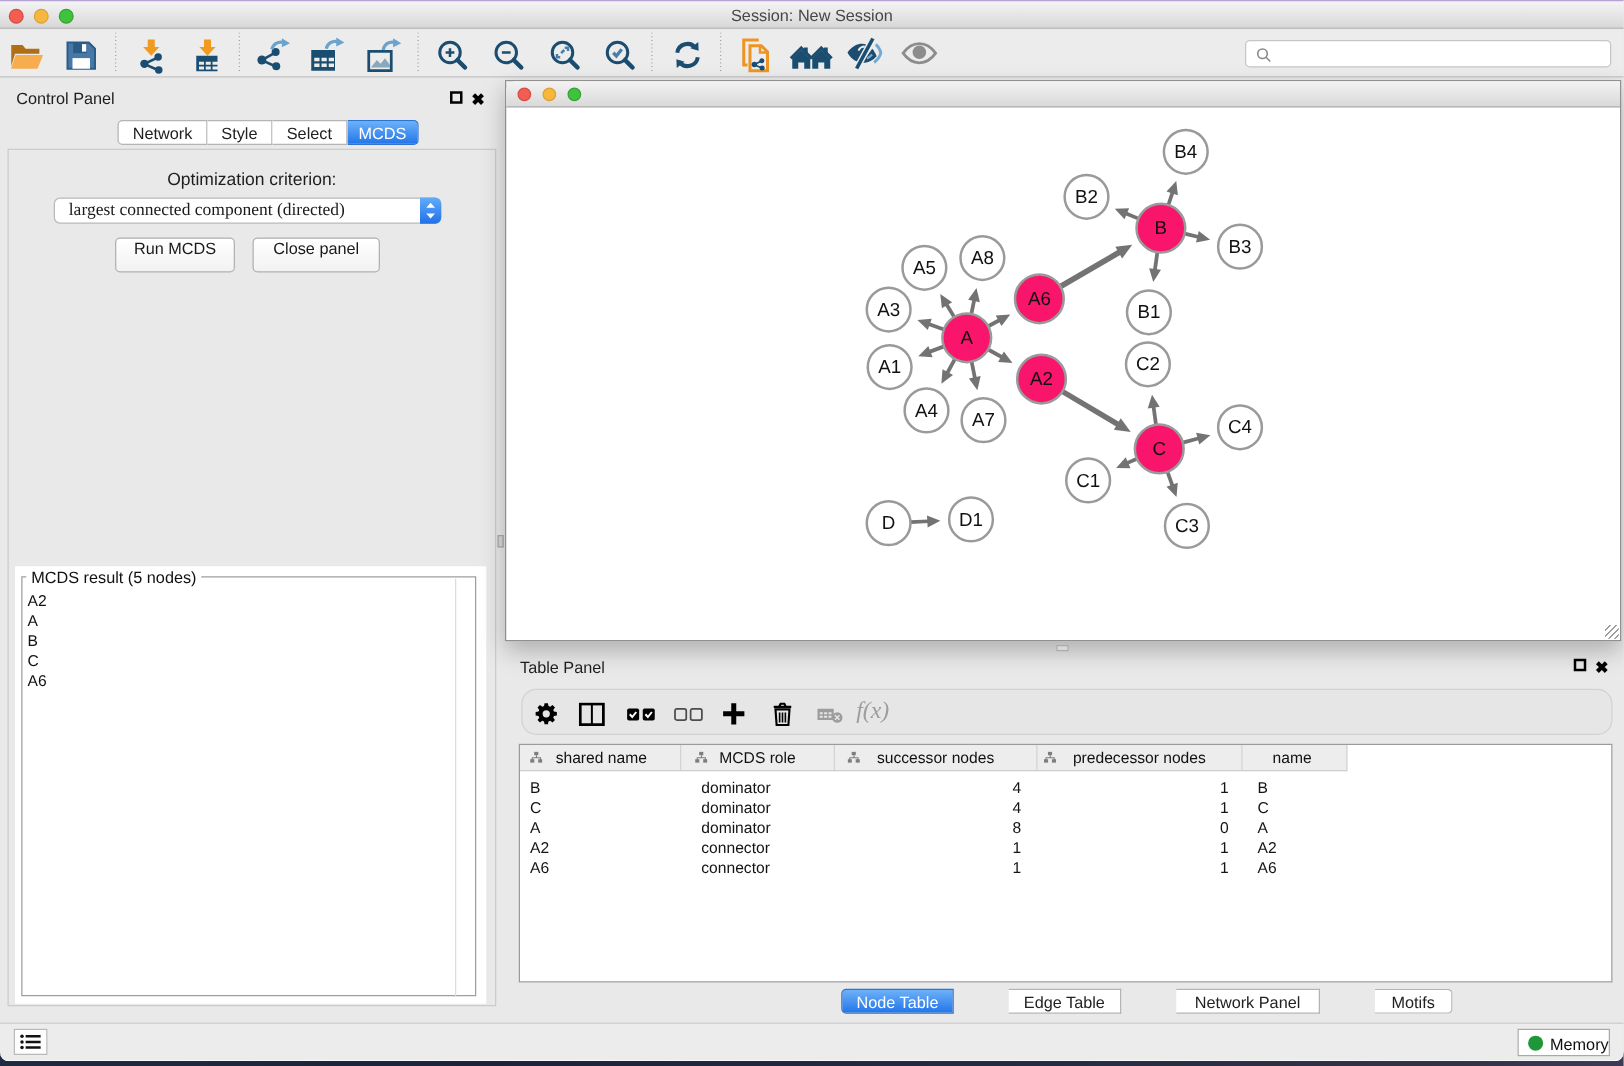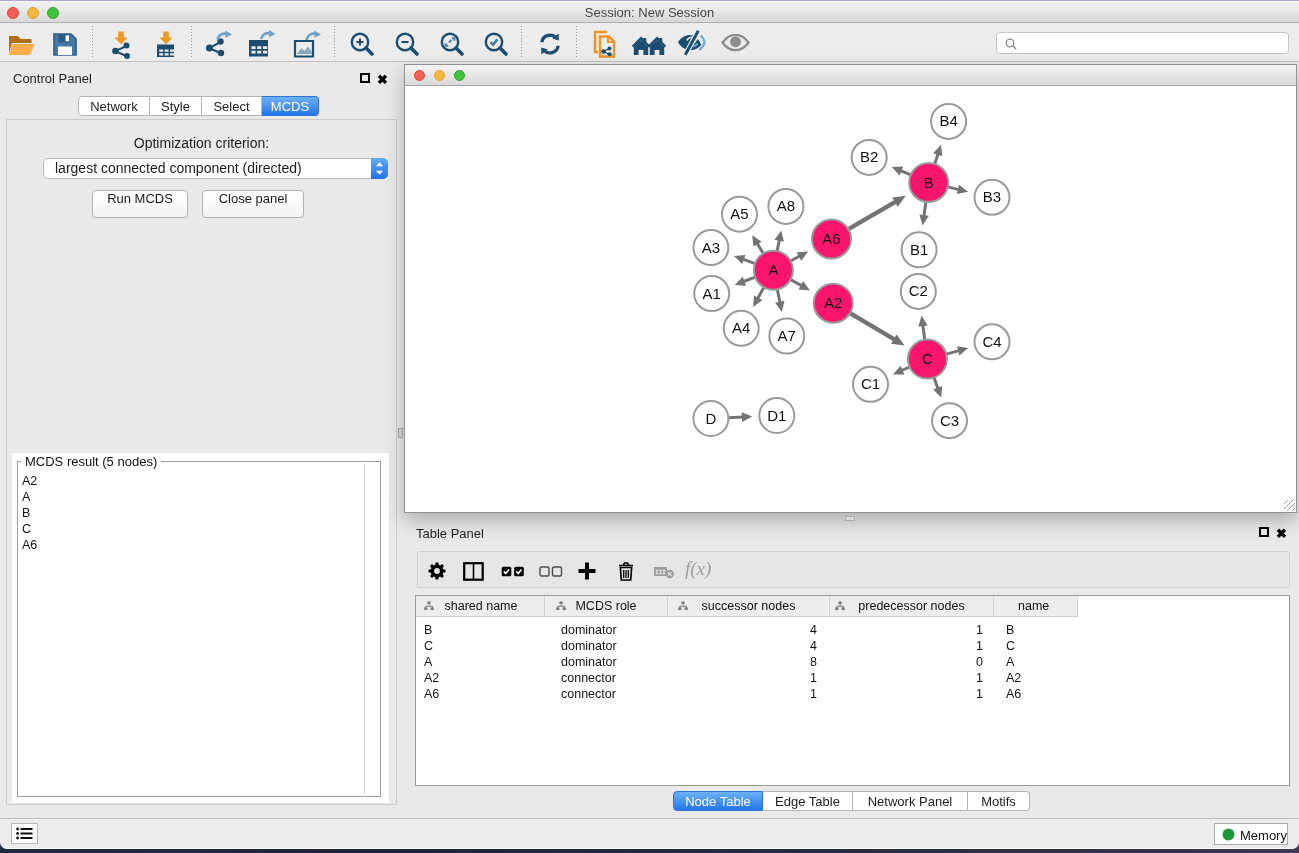--- a/index.html
+++ b/index.html
@@ -26,24 +26,24 @@
 #cp-title { position:absolute; left:13px; top:71px; font-size:13px; color:#1e1e1e; }
 .float-ic { position:absolute; width:10px; height:10px; border:2px solid #000; }
 .close-ic { position:absolute; font-size:13px; font-weight:bold; color:#000; line-height:11px;}
 #cp-box { position:absolute; left:6px; top:119px; width:391px; height:686px; border:1px solid #cccccc; }
 .segtabs { position:absolute; display:flex; height:20px; }
 .seg { background:#fff; border:1px solid #b4b4b4; border-left:none; font-size:13px; color:#222;
   display:flex; align-items:center; justify-content:center; }
 .seg.first { border-left:1px solid #b4b4b4; border-radius:4px 0 0 4px; }
 .seg.last { border-radius:0 4px 4px 0; }
 .seg.sel { background:linear-gradient(#6cb1f8,#2476ea); color:#fff; border-color:#2e72d2; }
-#cp-tabs { left:78px; top:96px; }
+#cp-tabs { left:94px; top:96px; }
 #opt-label { position:absolute; left:6px; top:135px; width:391px; text-align:center; font-size:14px; color:#1e1e1e; }
-#dropdown { position:absolute; left:43px; top:158px; width:345px; height:21px; background:#fff;
-  border:1px solid #b9b9b9; border-radius:5px; font-size:14px; color:#1a1a1a; line-height:19px; padding-left:11px; }
+#dropdown { position:absolute; left:43px; top:158px; width:310px; height:21px; background:#fff;
+  border:1px solid #b9b9b9; border-radius:5px; font-size:14px; color:#1a1a1a; line-height:19px; padding-left:11px;font-family:Liberation Serif, serif; }
 #dd-step { position:absolute; right:-1px; top:-1px; width:17px; height:21px; border-radius:0 5px 5px 0;
   background:linear-gradient(#63acf8,#2071e8); }
 .btn { position:absolute; height:28px; background:linear-gradient(#ffffff,#f2f2f2); border:1px solid #b2b2b2; border-radius:4px;
   font-size:13px; color:#1a1a1a; text-align:center; line-height:16px; }
 #mcds-white { position:absolute; left:12px; top:453px; width:377px; height:350px; background:#fff;padding-left:21px; }
 #mcds-fs { position:absolute; left:5px; top:8px; width:364px; height:336px; border:1px solid #9e9e9e; }
 #mcds-legend { position:absolute; left:3px; top:-8px; background:#fff; padding:0 4px; font-size:13px; color:#111; }
 #mcds-list { position:absolute; left:4px; top:11px; font-size:12.5px; color:#111; line-height:16px; }
 #mcds-sb { position:absolute; right:15px; top:1px; width:1px; height:334px; background:#dcdcdc; }
 
@@ -55,28 +55,28 @@
   background:linear-gradient(#f3f3f3,#d9d9d9); border-bottom:1px solid #a5a5a5; }
 #netwin-tb .t-red { left:9px; top:5px; width:11px; height:11px; background:#f25e52; border:.5px solid #d94a40;}
 #netwin-tb .t-yel { left:29px; top:5px; width:11px; height:11px; background:#f6b73e; border:.5px solid #dda037;}
 #netwin-tb .t-grn { left:49px; top:5px; width:11px; height:11px; background:#3fc23c; border:.5px solid #33a52f;}
 #netwin-tb .title { position:absolute; width:100%; text-align:center; top:4px; font-size:13px; color:#2e2e2e; }
 #grip { position:absolute; right:1px; bottom:1px; width:11px; height:11px;
   background:repeating-linear-gradient(135deg, transparent 0 2.5px, #9d9d9d 2.5px 3.5px); }
 
 #tp-title { position:absolute; left:416px; top:526px; font-size:13px; color:#1e1e1e; }
 #tp-toolbar { position:absolute; left:417px; top:551px; width:873px; height:37px; background:#e6e6e6;
-  border:1px solid #d2d2d2; border-radius:2px; }
+  border:1px solid #d2d2d2; border-radius:12px; }
 #tp-table { position:absolute; left:415px; top:595px; width:875px; height:191px; background:#fff; border:1px solid #9b9b9b; }
 #tp-header { position:absolute; left:0; top:0; width:662px; height:21px; background:#ededed;
   border-bottom:1px solid #cfcfcf; font-size:12px; color:#111; }
 .hic { position:absolute; top:5px; }
 .hcell { position:absolute; top:0; height:20px; display:flex; align-items:center; justify-content:center; border-right:1px solid #d3d3d3; font-size:12.5px; color:#111; }
 
-#btabs { left:673px; top:791px; }
+#btabs { left:673px; top:791px;gap:44px; }
 
 #statusbar { position:absolute; left:0; top:818px; width:1299px; height:31px; background:#ececec; border-top:1px solid #bcbcbc; border-bottom:1px solid #fafafa; border-radius:0 0 7px 7px; z-index:5; }
 #listbtn { position:absolute; left:11px; top:4px; width:27px; height:21px; background:#fdfdfd; border:1px solid #b9b9b9; }
 #membtn { position:absolute; right:11px; top:4px; width:74px; height:22px; background:#ffffff; border:1px solid #a9a9a9;
   font-size:13px; color:#111; }
 #bottomstrip { position:absolute; left:0; top:842px; width:1299px; height:11px; background:linear-gradient(90deg,#1f2a42 0%,#1b2438 30%,#222b40 60%,#343249 90%,#3d3a55 100%); z-index:1; }
 </style>
 </head>
 <body>
 <div id="titlebar">

